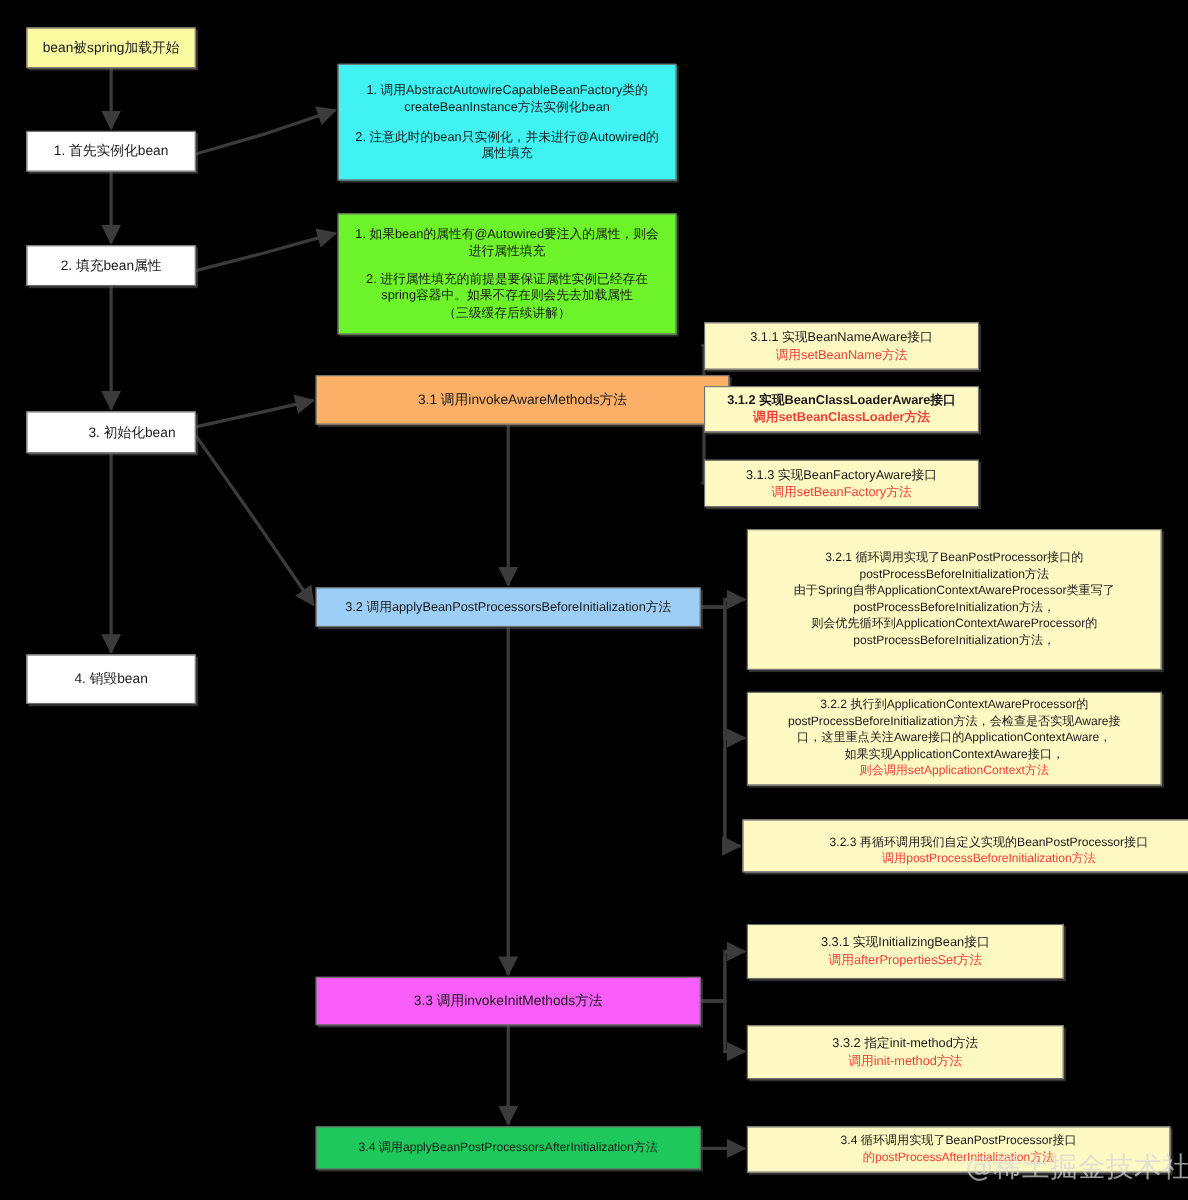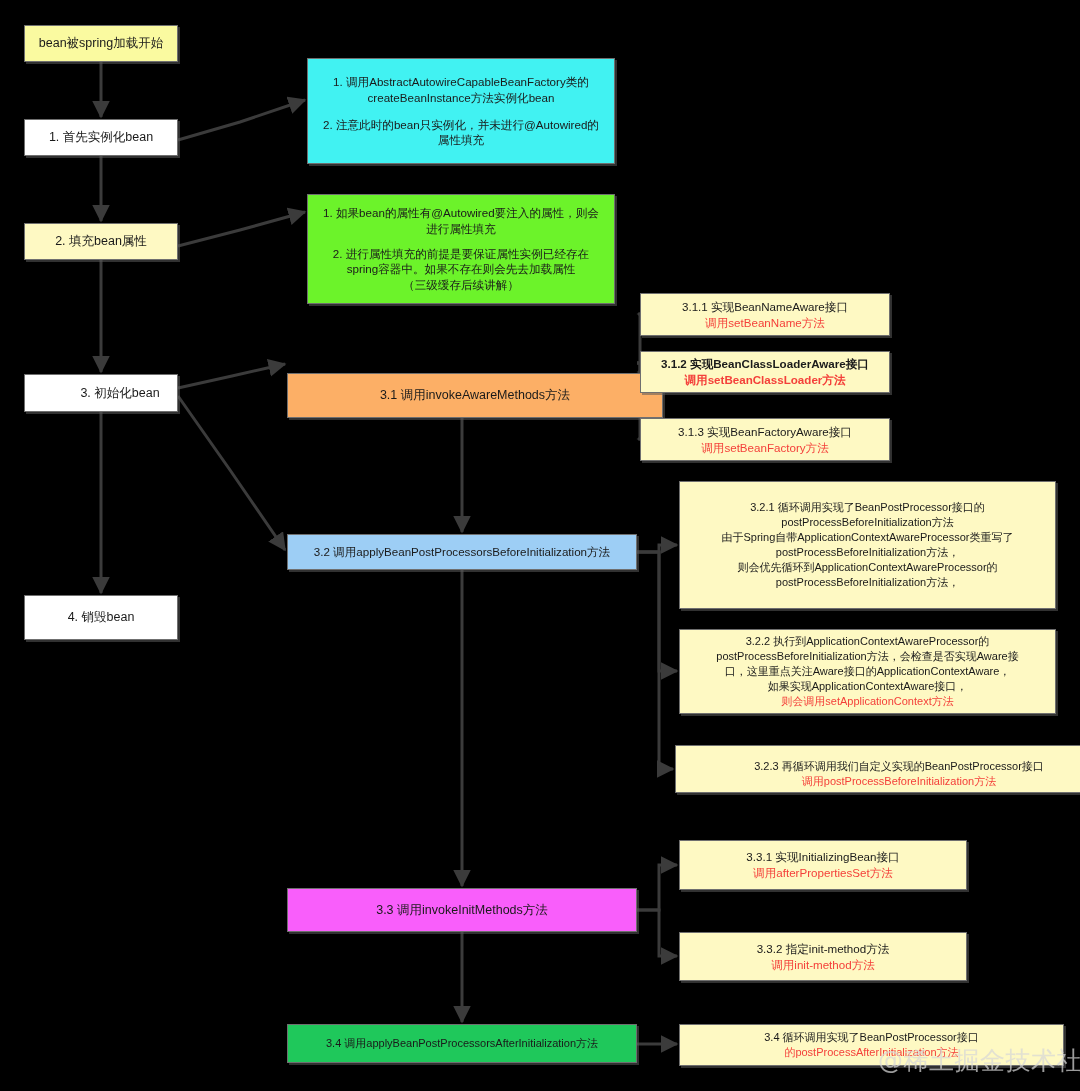--- a/index.html
+++ b/index.html
@@ -42,30 +42,30 @@
   .nums { text-align: left; }
   .nums .item { display: block; text-align: center; }
 
   .fz13 { font-size: 12.5px; }
   .fz12 { font-size: 11.6px; }
   .fz11 { font-size: 11px; }
 
   
   #n-start   { left: 24px;  top: 25px;  width: 154px; height: 37px;  background: #fafaa0; }
   #n-step1   { left: 24px;  top: 119px; width: 154px; height: 37px;  background: #ffffff; }
-  #n-step2   { left: 24px;  top: 223px; width: 154px; height: 37px;  background: #fef9c3; }
+  #n-step2   { left: 24px;  top: 223px; width: 154px; height: 37px;  background: #ffffff; }
   #n-step3   { left: 24px;  top: 374px; width: 154px; height: 38px;  background: #ffffff; padding-left: 44px; }
   #n-step4   { left: 24px;  top: 595px; width: 154px; height: 45px;  background: #ffffff; }
 
   
   #n-d1 { left: 307px; top: 58px;  width: 308px; height: 106px; background: #41f2f2; }
   #n-d2 { left: 307px; top: 194px; width: 308px; height: 110px; background: #6cf32a; }
 
   
-  #n-31 { left: 287px; top: 341px; width: 376px; height: 45px;  background: #fcaf66; margin-top: 32px; }
+  #n-31 { left: 287px; top: 341px; width: 376px; height: 45px;  background: #fcaf66; }
   #n-32 { left: 287px; top: 534px; width: 350px; height: 36px;  background: #9dcef5; }
   #n-33 { left: 287px; top: 888px; width: 350px; height: 44px;  background: #f95efb; justify-content: flex-end; }
   #n-34 { left: 287px; top: 1024px; width: 350px; height: 39px; background: #1fc85b; }
 
   
   #n-311 { left: 640px; top: 293px; width: 250px; height: 43px; }
   #n-312 { left: 640px; top: 351px; width: 250px; height: 42px; font-weight: bold; }
   #n-313 { left: 640px; top: 418px; width: 250px; height: 43px; }
 
   

